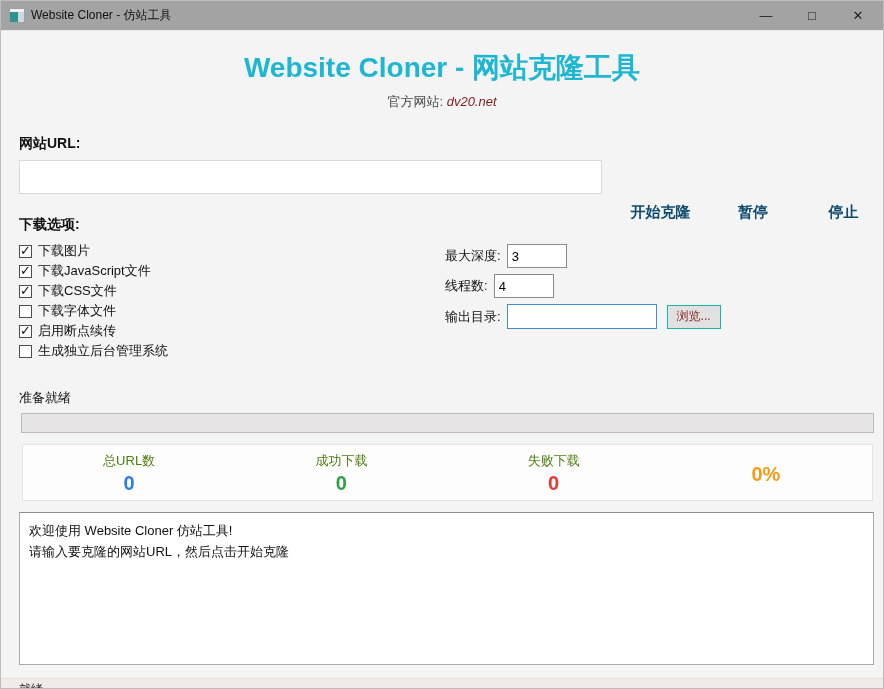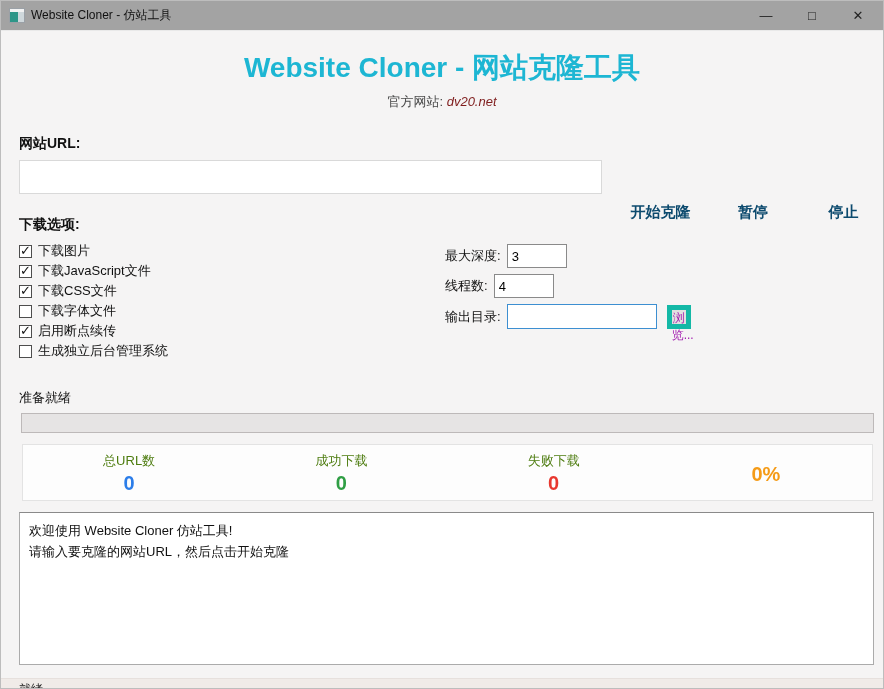--- a/index.html
+++ b/index.html
@@ -46,22 +46,22 @@
                        font-weight:bold; color:#111; }
   .cb-label { font-size:13px; color:#111; }
 
   .options-right { width:420px; padding-top:0px; }
   .setting-row { display:flex; align-items:center; margin-bottom:6px; }
   .setting-label { font-size:13px; color:#111; margin-right:6px; }
   .num-input { width:60px; height:24px; border:1px solid #8a8a8a; background:#fff; padding:1px 4px;
                font-size:13px; font-family:inherit; outline:none; }
   .dir-input { width:150px; height:25px; border:1px solid #3d8fd1; background:#fff; padding:1px 4px;
                font-size:13px; font-family:inherit; outline:none; }
-  .browse-btn { width:24px; height:24px; margin-left:10px; background:#e1e1e1; border:5px solid #14b8a6;
-                font-size:12px; font-family:inherit; color:#a21caf; cursor:pointer; }
+  .browse-btn { width:54px; height:24px; margin-left:10px; background:#e1e1e1; border:1px solid #14b8a6;
+                font-size:12px; font-family:inherit; color:#7f1d1d; cursor:pointer; }
 
   .progress-label { margin-top:25px; font-size:13px; color:#111; }
   .progress-track { margin-top:6px; margin-left:2px; margin-right:-9px; height:20px;
                     background:#e6e4e4; border:1px solid #bdb9b9; }
   .progress-fill { height:100%; background:#14b9cc; width:0%; }
 
   .stats-panel { margin-top:11px; margin-left:3px; margin-right:-8px; height:57px;
                  background:#fdfdfd; border:1px solid #e3e3e3; display:flex; align-items:center; }
   .stat { flex:1; text-align:center; }
   .stat-label { font-size:13px; color:#4d7c0f; }

